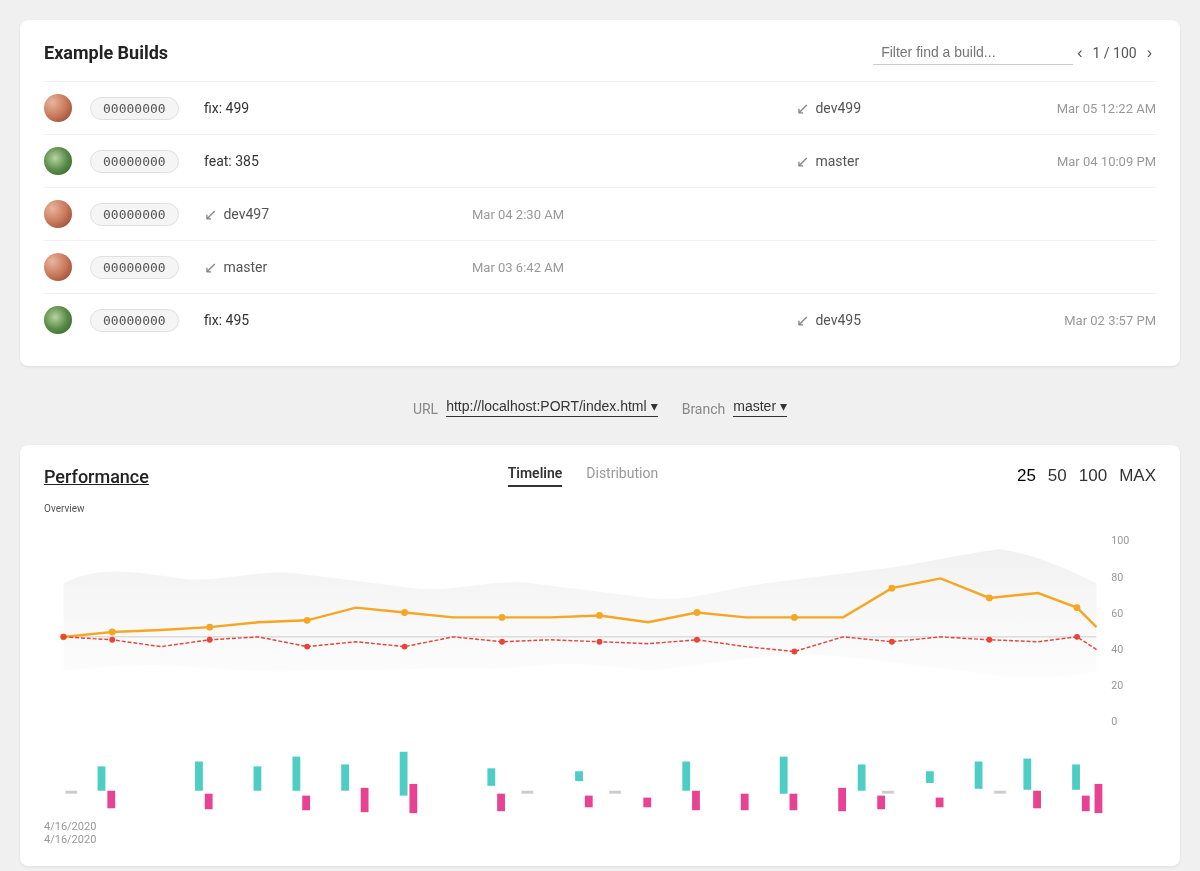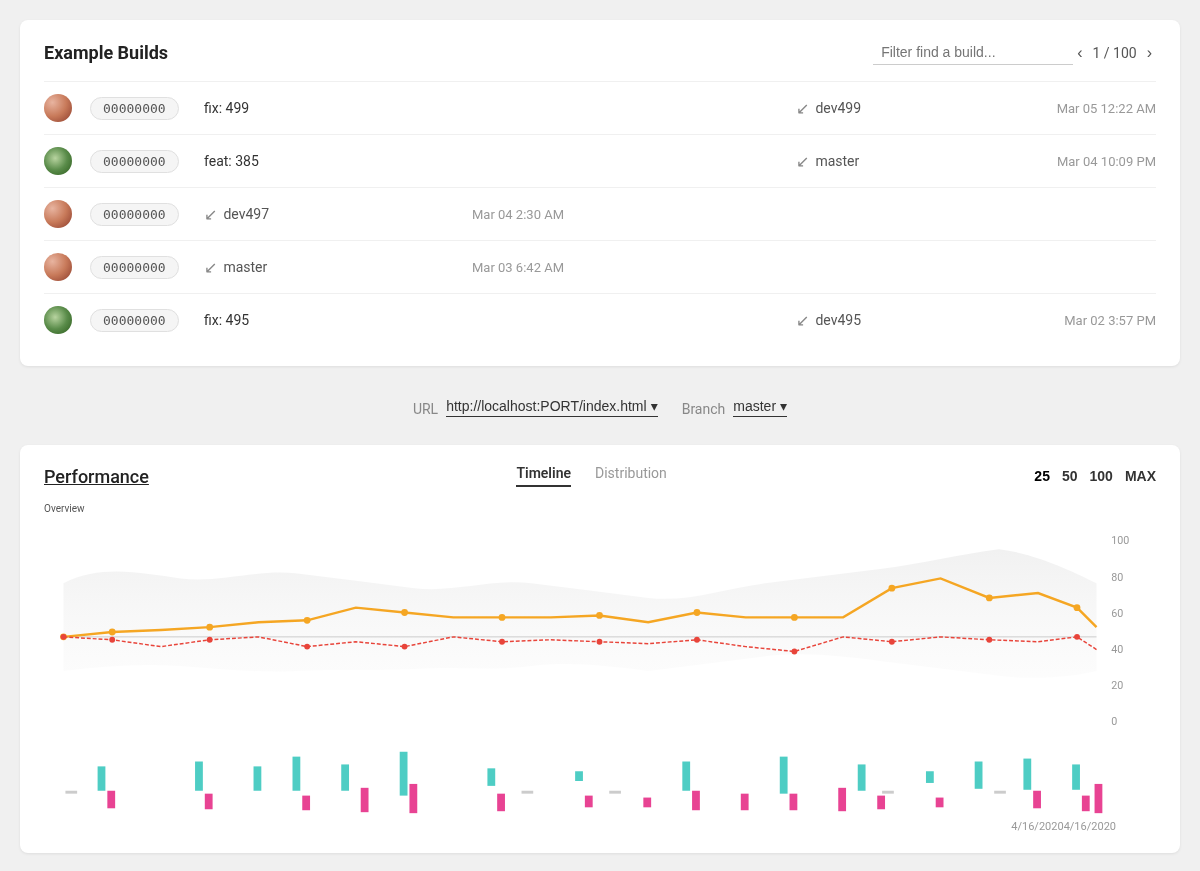--- a/index.html
+++ b/index.html
@@ -201,22 +201,22 @@
     }
     .perf-counts {
       display: flex;
       align-items: center;
       gap: 12px;
     }
     .count-btn {
       background: none;
       border: none;
       cursor: pointer;
-      font-size: 14px;
-      font-weight: 700;
+      font-size: 17px;
+      font-weight: 400;
       color: #333;
     }
     .count-btn.active { color: #000; }
 
     .overview-label {
       font-size: 10px;
       color: #555;
       margin-bottom: 8px;
     }
 
@@ -229,20 +229,21 @@
       width: 100%;
       overflow: visible;
     }
     .x-axis-labels {
       display: flex;
       justify-content: flex-end;
       font-size: 11px;
       color: #999;
       margin-top: 4px;
       padding: 0 0;
+      flex-direction: column;
     }
   </style>
 </head>
 <body>
 
 <div class="page">
 
   <div class="builds-card">
     <div class="builds-header">
       <span class="builds-title">Example Builds</span>

